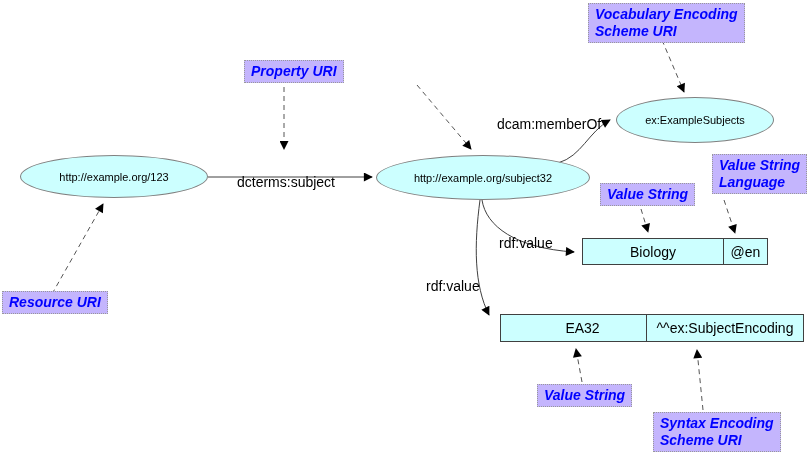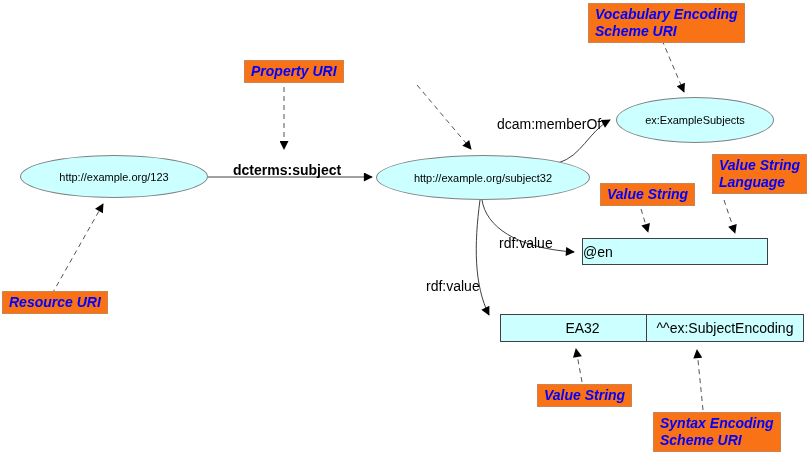--- a/index.html
+++ b/index.html
@@ -31,21 +31,21 @@
     font-size: 14px; color: var(--text, #000);
   }
   .litbox .cell {
     display: flex; align-items: center; justify-content: center;
     box-sizing: border-box; height: 100%;
   }
   .litbox .cell + .cell { border-left: 1px solid var(--box-stroke, #404040); flex: 1; }
   .anno {
     position: absolute;
     border: 1px dotted var(--annotation-border, #999999);
-    background: #f97316;
+    background: #c4b5fd;
     color: var(--annotation-text, #0000ff);
     font-style: italic; font-weight: bold;
     font-size: 14px; line-height: 17px;
     padding: 2px 6px;
     white-space: pre-line;
     box-sizing: border-box;
   }
   .elabel {
     position: absolute;
     font-size: 14px; color: var(--text, #000);
@@ -84,28 +84,29 @@
     <span>http://example.org/123</span>
   </div>
   <div class="node" style="left:376px; top:155px; width:214px; height:45px;">
     <span>http://example.org/subject32</span>
   </div>
   <div class="node" style="left:616px; top:97px; width:158px; height:46px;">
     <span>ex:ExampleSubjects</span>
   </div>
 
   <div class="litbox" style="left:582px; top:238px; width:186px; height:27px;">
+    <div class="cell" style="width:140px;">Biology</div>
     <div class="cell">@en</div>
   </div>
   <div class="litbox" style="left:500px; top:314px; width:304px; height:28px;">
     <div class="cell" style="width:145px;padding-left:18px;">EA32</div>
     <div class="cell">^^ex:SubjectEncoding</div>
   </div>
 
-  <div class="elabel" style="left:233px; top:146px; width:102px; text-align:left;font-weight:bold;">dcterms:subject</div>
+  <div class="elabel" style="left:233px; top:158px; width:102px; text-align:right;">dcterms:subject</div>
   <div class="elabel" style="left:497px; top:100px;">dcam:memberOf</div>
   <div class="elabel" style="left:499px; top:219px;">rdf:value</div>
   <div class="elabel" style="left:426px; top:262px;">rdf:value</div>
 
   <div class="anno" style="left:2px; top:291px;">Resource URI</div>
   <div class="anno" style="left:244px; top:60px;">Property URI</div>
   <div class="anno" style="left:588px; top:3px;">Vocabulary Encoding
 Scheme URI</div>
   <div class="anno" style="left:600px; top:183px;">Value String</div>
   <div class="anno" style="left:712px; top:154px;">Value String

